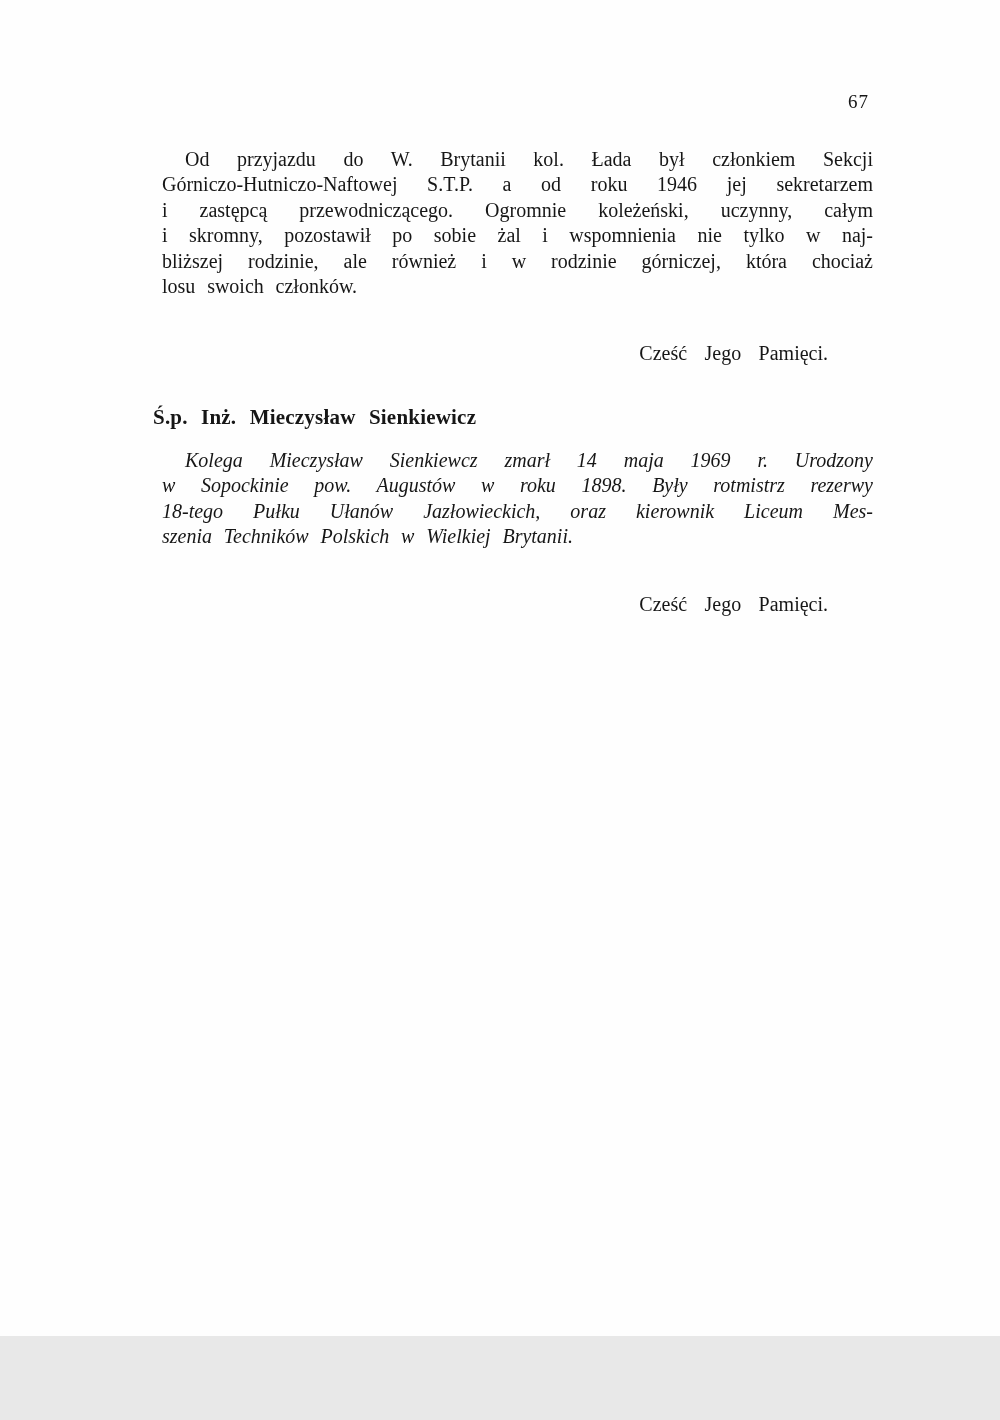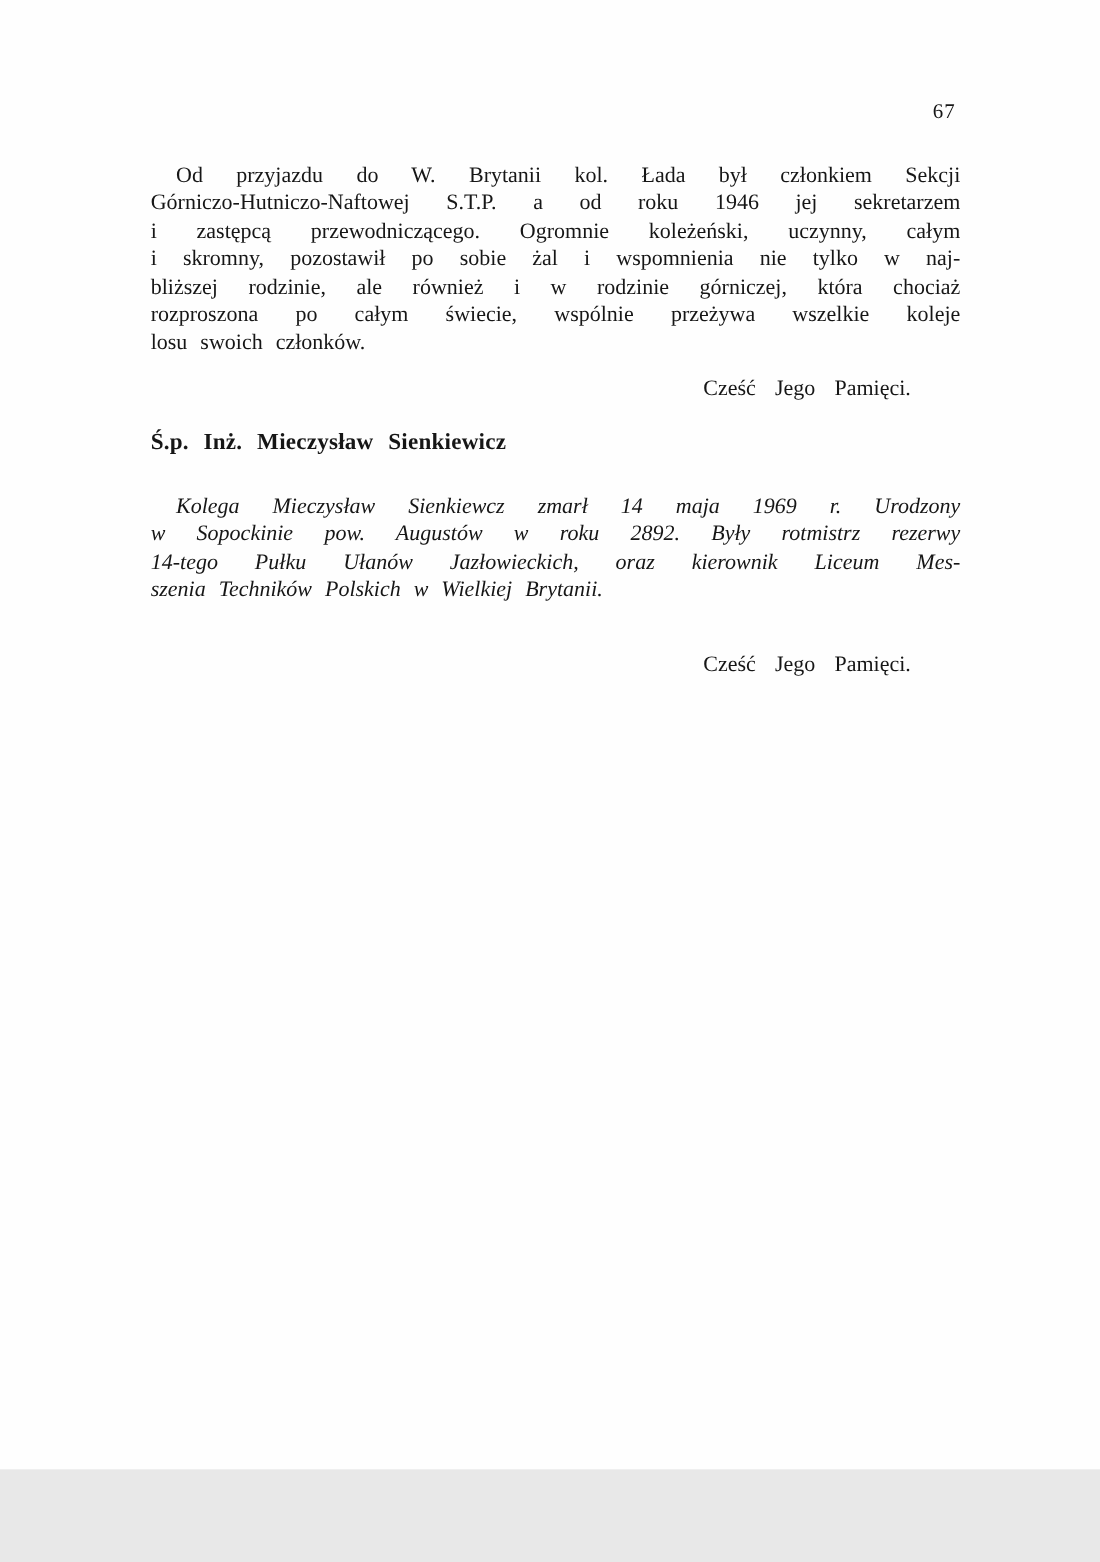--- a/index.html
+++ b/index.html
@@ -30,69 +30,69 @@
     width: 736px;
     font-size: 20px;
     line-height: 25.4px;
   }
   .para-1 { top: 147px; }
   .para-2 { top: 448px; font-style: italic; }
   .line {
     text-align: justify;
     text-align-last: justify;
     white-space: nowrap;
+    margin-left: 25px;
   }
   .line-last {
     text-align-last: left;
     word-spacing: 0.34em;
     white-space: normal;
   }
   .para .line:first-child { text-indent: 23px; }
   .tribute {
     position: absolute;
     right: 172px;
     font-size: 20px;
     word-spacing: 0.62em;
   }
   .tribute-1 { top: 342px; }
   .tribute-2 { top: 593px; }
   .heading {
     position: absolute;
     left: 137px;
     top: 389px;
-    margin: 0;
+    margin: 16px;
     font-size: 21px;
     font-weight: bold;
     word-spacing: 0.38em;
     letter-spacing: 0.2px;
   }
 </style>
 </head>
 <body>
 
 <div class="page">
 
   <div class="page-number">67</div>
 
   <div class="para para-1">
       <div class="line">Od przyjazdu do W. Brytanii kol. Łada był członkiem Sekcji</div>
       <div class="line">Górniczo-Hutniczo-Naftowej S.T.P. a od roku 1946 jej sekretarzem</div>
       <div class="line">i zastępcą przewodniczącego. Ogromnie koleżeński, uczynny, całym</div>
       <div class="line">i skromny, pozostawił po sobie żal i wspomnienia nie tylko w naj-</div>
       <div class="line">bliższej rodzinie, ale również i w rodzinie górniczej, która chociaż</div>
-      <div class="line">rozproszona po całym świecie, wspólnie przeżywa wszelkie koleje</div>
       <div class="line line-last">losu swoich członków.</div>
     </div>
 
   <div class="tribute tribute-1">Cześć Jego Pamięci.</div>
 
   <h2 class="heading">Ś.p. Inż. Mieczysław Sienkiewicz</h2>
 
   <div class="para para-2">
       <div class="line">Kolega Mieczysław Sienkiewcz zmarł 14 maja 1969 r. Urodzony</div>
-      <div class="line">w Sopockinie pow. Augustów w roku 2892. Były rotmistrz rezerwy</div>
-      <div class="line">14-tego Pułku Ułanów Jazłowieckich, oraz kierownik Liceum Mes-</div>
+      <div class="line">w Sopockinie pow. Augustów w roku 1898. Były rotmistrz rezerwy</div>
+      <div class="line">18-tego Pułku Ułanów Jazłowieckich, oraz kierownik Liceum Mes-</div>
       <div class="line line-last">szenia Techników Polskich w Wielkiej Brytanii.</div>
     </div>
 
   <div class="tribute tribute-2">Cześć Jego Pamięci.</div>
 
 </div>
 
 </body></html>

